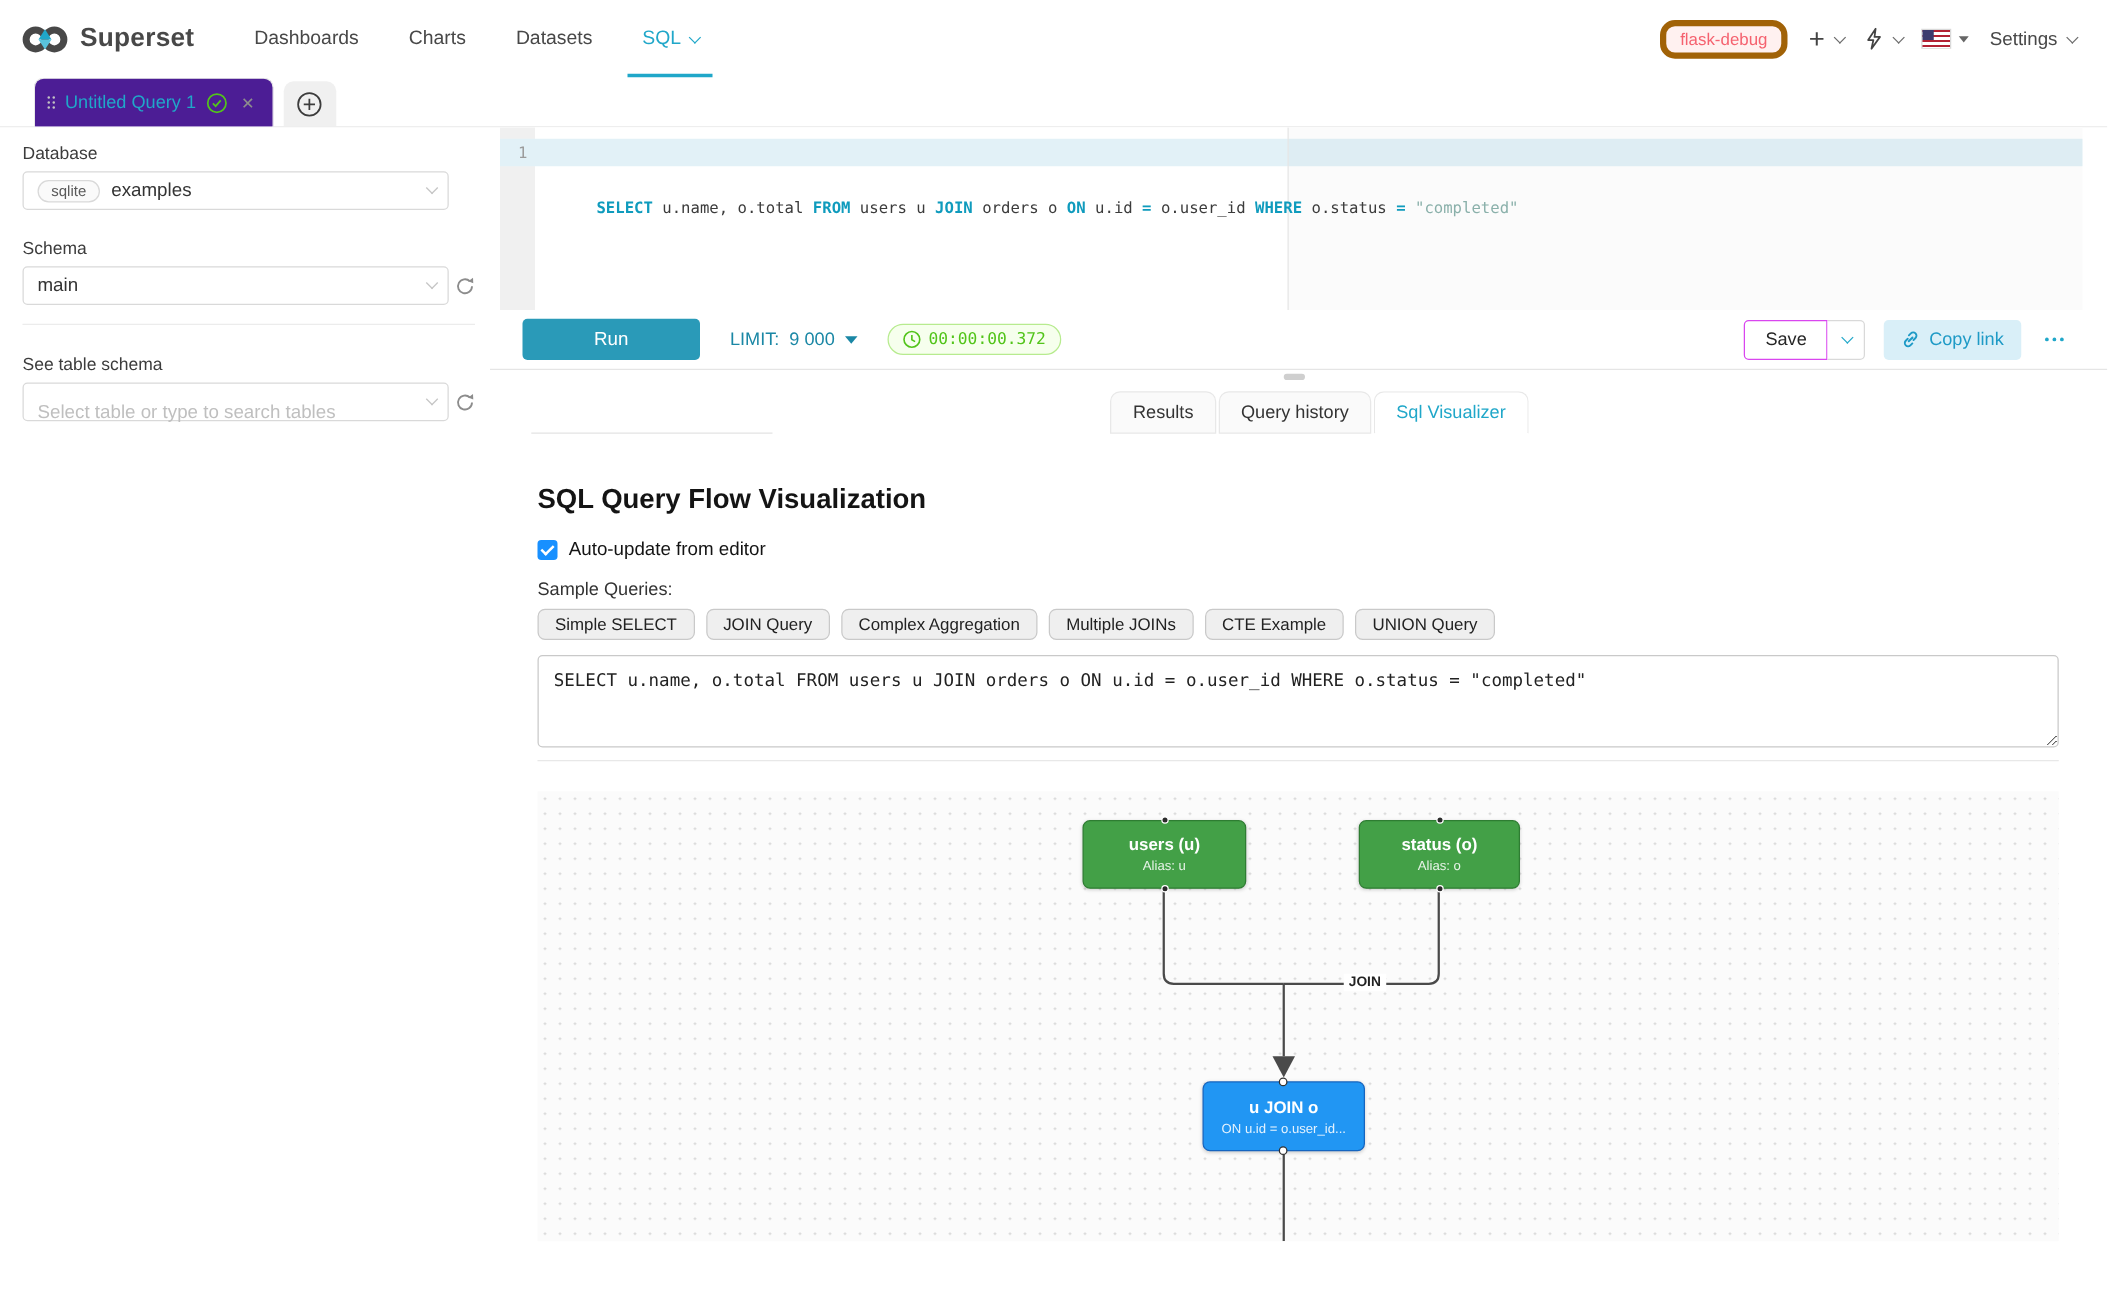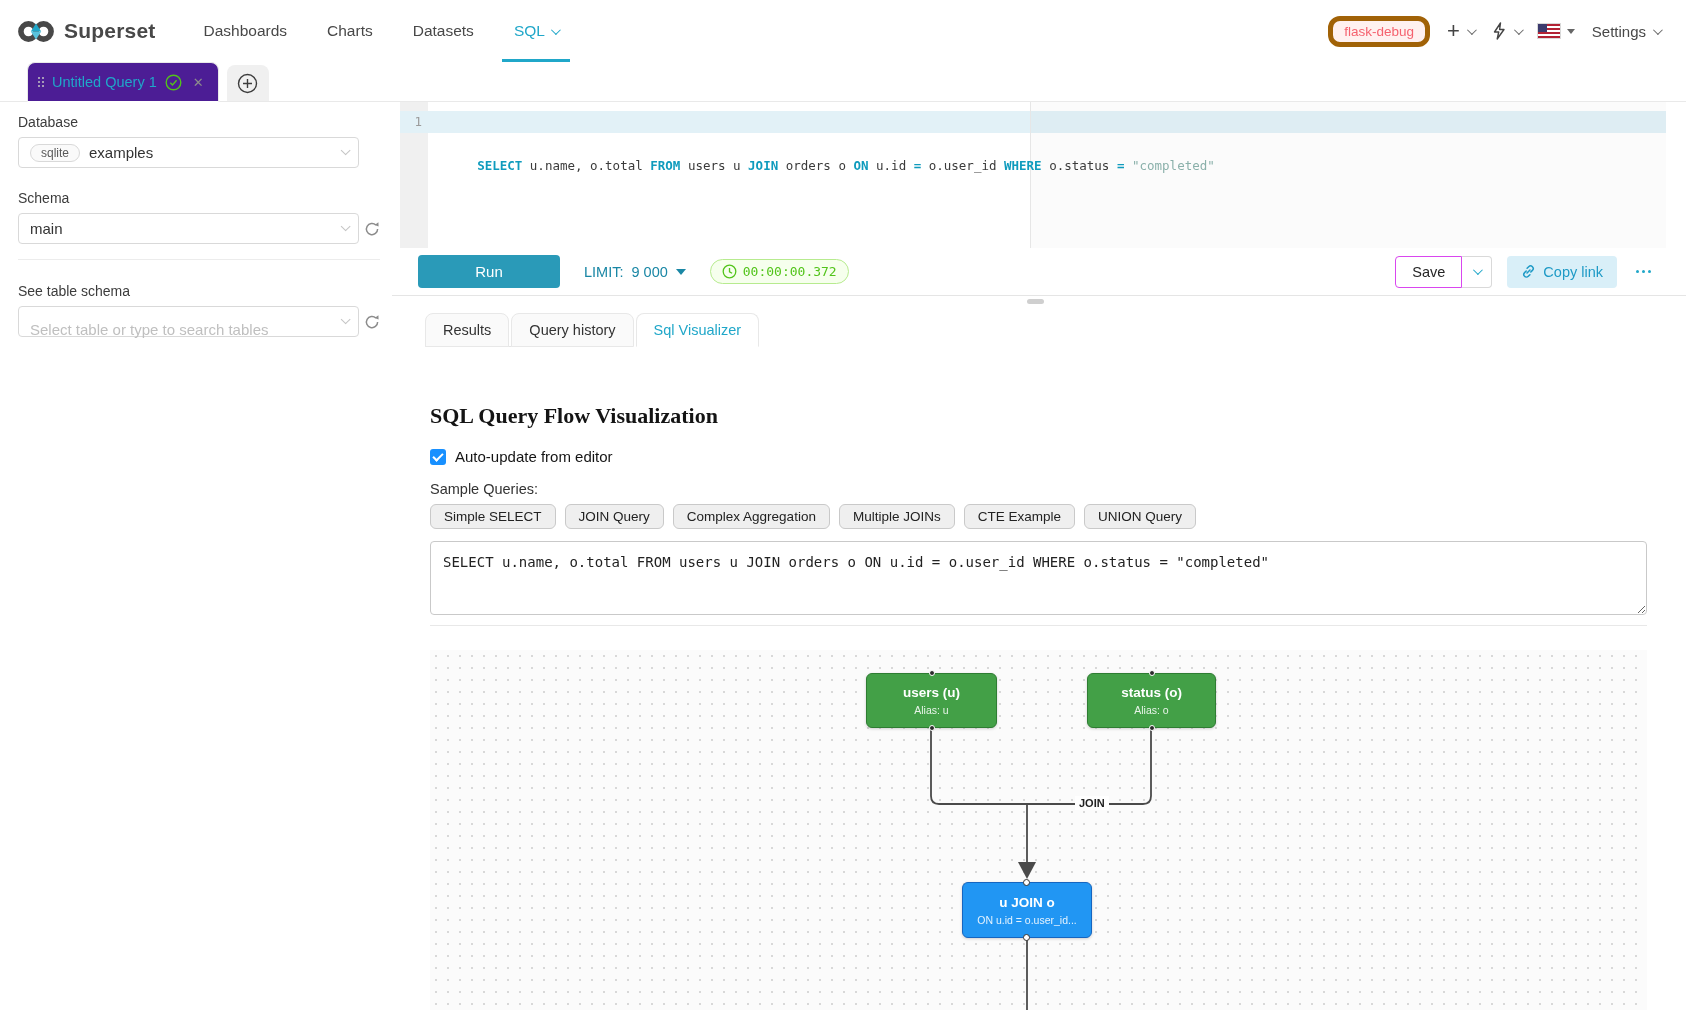--- a/index.html
+++ b/index.html
@@ -78,26 +78,26 @@
   .save-group { display:flex; }
   .save-btn { height:32px; width:67px; background:#fff; border:1px solid #d946ef; border-radius:4px 0 0 4px; font-size:14.5px; color:#262626; cursor:pointer; }
   .save-caret-btn { height:32px; width:30px; background:#fff; border:1px solid #d9d9d9; border-left:none; border-radius:0 4px 4px 0; cursor:pointer; display:flex; align-items:center; justify-content:center; }
   .copy-btn { margin-left:15px; height:32px; display:flex; align-items:center; gap:7px; background:#d9eff8; border:none; border-radius:4px; padding:0 14px; color:#1e9ac6; font-size:14.5px; cursor:pointer;text-align:right; }
   .more-btn { margin-left:17px; display:flex; gap:3px; cursor:pointer; padding:6px 2px; }
   .more-btn i { width:3px; height:3px; border-radius:50%; background:#20a7c9; }
   #drag-pill { position:absolute; left:635px; top:197px; width:17px; height:5px; border-radius:3px; background:#cfcfcf; cursor:row-resize; }
 
   
   #south { position:absolute; left:0; right:0; top:194px; bottom:0; }
-  .south-tabs { position:relative; display:flex; gap:2px; margin:17px 0 0 33px; height:34px; }
+  .south-tabs { position:relative; display:flex; gap:2px; margin:17px 0 0 33px; height:34px;justify-content:center; }
   .south-tabs::before { content:""; position:absolute; left:0; bottom:0; width:193px; border-bottom:1px solid #e4e4e4; }
   .south-tab { position:relative; background:#fafafa; border:1px solid #e8e8e8; border-radius:8px 8px 0 0; padding:0 17px; display:flex; align-items:center; font-size:14.5px; color:#333; cursor:pointer; }
   .south-tab.active { background:#fff; border-bottom:1px solid #fff; color:#20a7c9; }
   .south-content { padding:0 39px 0 38px; }
-  .viz-title { margin-top:57px; font-size:22px; line-height:24px; font-weight:bold; color:#141414;font-family:Liberation Serif, serif; }
+  .viz-title { margin-top:40px; font-size:22px; line-height:24px; font-weight:bold; color:#141414; }
   .checkbox-row { margin-top:20px; display:flex; align-items:center; gap:9px; cursor:pointer; }
   .checkbox { width:16px; height:16px; background:#1890ff; border-radius:3px; position:relative; }
   .checkbox::after { content:""; position:absolute; left:5px; top:2px; width:4px; height:8px; border:solid #fff; border-width:0 2px 2px 0; transform:rotate(45deg); }
   .checkbox-label { font-size:15px; color:#141414; }
   .sample-label { margin-top:16px; font-size:14.5px; color:#333; }
   .sample-buttons { margin-top:7px; display:flex; gap:9px; }
   .sample-btn { height:25px; padding:0 13px; background:#efefef; border:1px solid #c9c9c9; border-radius:6px; font-size:13.5px; color:#222; font-family:"Liberation Sans",sans-serif; cursor:pointer; }
   .query-textarea { margin-top:12px; display:block; width:100%; height:74px; border:1px solid #c9c9c9; border-radius:4px; padding:10px 12px; font-family:"DejaVu Sans Mono",monospace; font-size:14px; color:#222; resize:both; line-height:20px; }
   .legend-row { margin-top:16px; display:flex; align-items:center; gap:8px; }
   .legend-label { font-size:14px; color:#333; margin-right:2px; }

